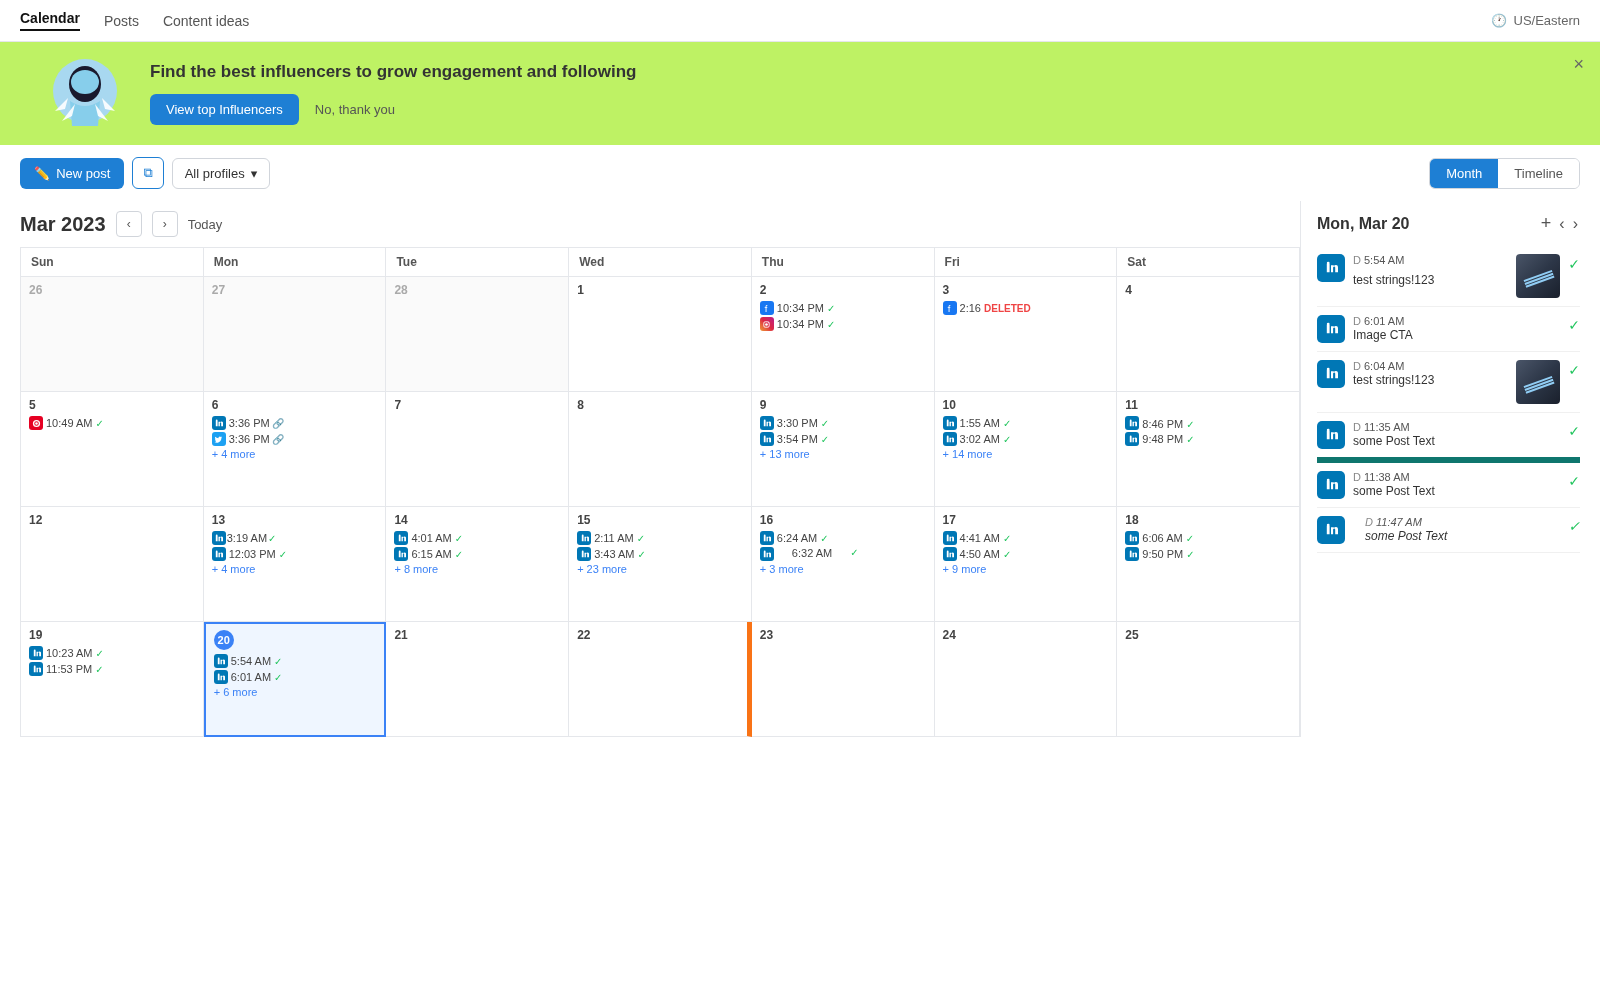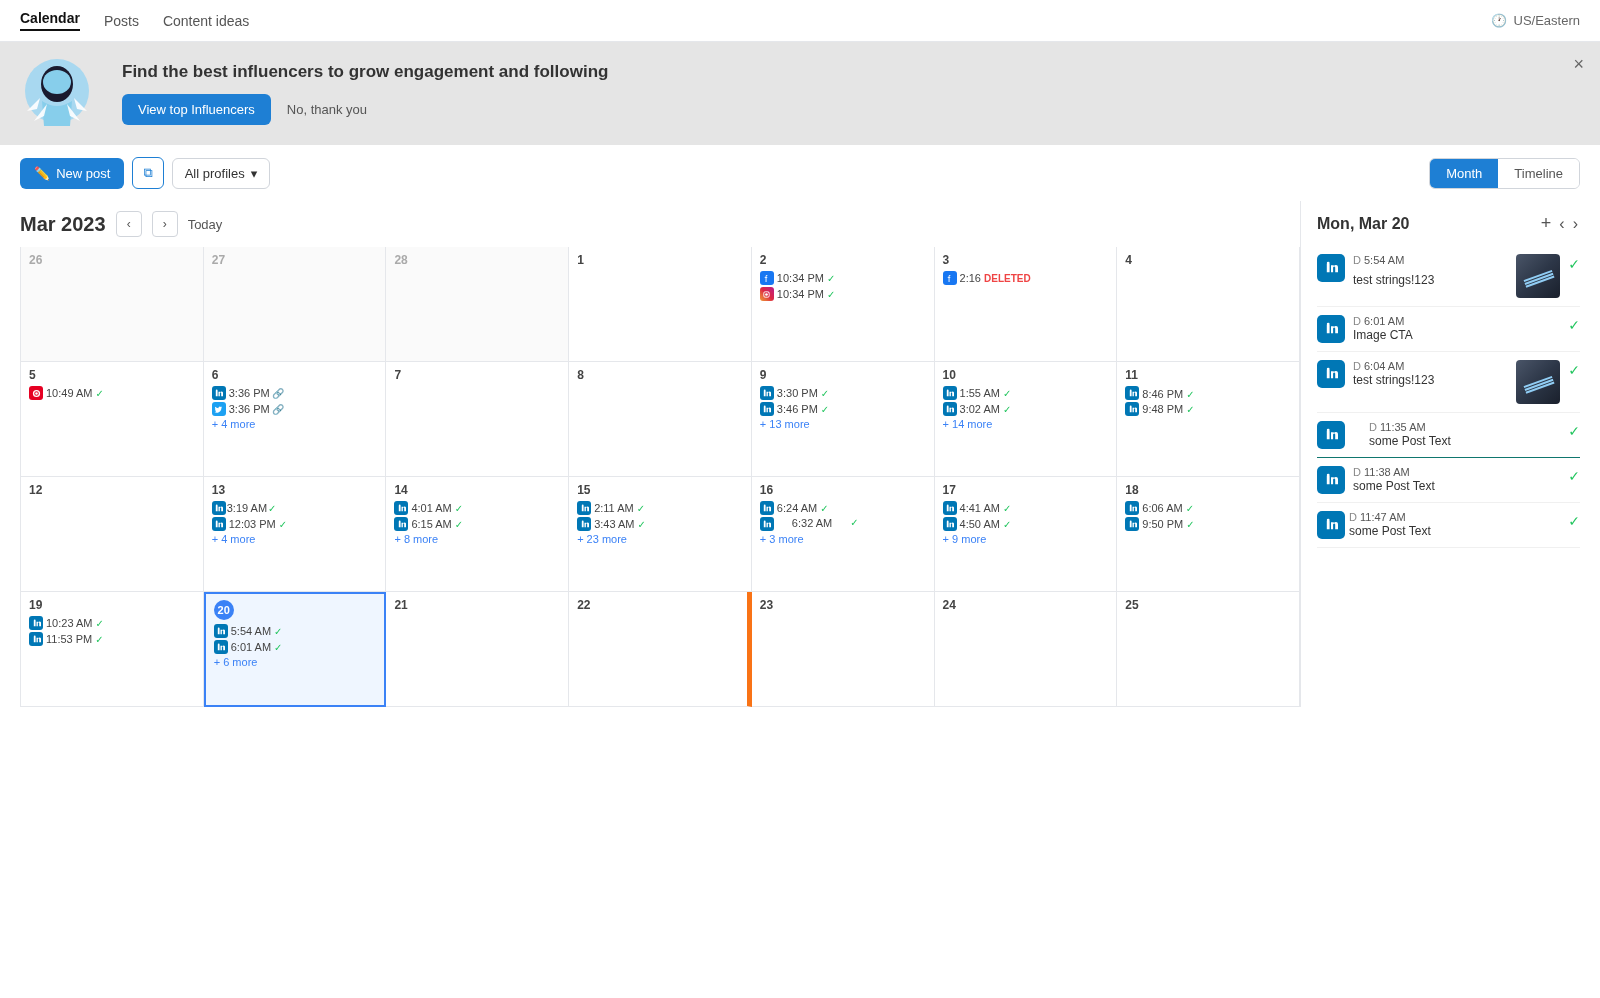--- a/index.html
+++ b/index.html
@@ -13,21 +13,21 @@
     <span style="font-size:14px;font-weight:700;color:#111;border-bottom:2px solid #111;padding-bottom:3px;cursor:pointer;">Calendar</span>
     <span style="font-size:14px;color:#555;cursor:pointer;">Posts</span>
     <span style="font-size:14px;color:#555;cursor:pointer;">Content ideas</span>
   </div>
   <div style="display:flex;align-items:center;gap:6px;color:#666;font-size:13px;">
     <span>🕐</span>
     <span>US/Eastern</span>
   </div>
 </div>
 
-<div style="background:#e5e5e5;display:flex;align-items:center;padding:14px 12px;position:relative;">
+<div style="background:#bef264;display:flex;align-items:center;padding:14px 40px;position:relative;">
   <div style="width:90px;height:75px;flex-shrink:0;">
     <svg viewBox="0 0 90 75" xmlns="http://www.w3.org/2000/svg">
       <circle cx="45" cy="35" r="32" fill="#a8d8f0"></circle>
       <ellipse cx="45" cy="28" rx="16" ry="18" fill="#1a1a2e"></ellipse>
       <ellipse cx="45" cy="26" rx="14" ry="12" fill="#87ceeb"></ellipse>
       <path d="M30 45 Q45 55 60 45 L58 70 L32 70 Z" fill="#87ceeb"></path>
       <polygon points="28,42 15,55 25,53" fill="white" opacity="0.9"></polygon>
       <polygon points="35,48 22,65 32,60" fill="white" opacity="0.9"></polygon>
       <polygon points="62,42 75,55 65,53" fill="white" opacity="0.9"></polygon>
       <polygon points="55,48 68,65 58,60" fill="white" opacity="0.9"></polygon>
@@ -65,20 +65,29 @@
 
   <div style="flex:1;min-width:0;">
 
     <div style="display:flex;align-items:center;gap:10px;padding:10px 0;">
       <span style="font-size:20px;font-weight:700;">Mar 2023</span>
       <button style="background:none;border:1px solid #d1d5db;border-radius:4px;width:26px;height:26px;cursor:pointer;font-size:12px;color:#555;">‹</button>
       <button style="background:none;border:1px solid #d1d5db;border-radius:4px;width:26px;height:26px;cursor:pointer;font-size:12px;color:#555;">›</button>
       <button style="background:none;border:none;cursor:pointer;font-size:13px;color:#555;">Today</button>
     </div>
 
+    <div style="display:grid;grid-template-columns:repeat(7,1fr);border-top:1px solid #e5e7eb;border-left:1px solid #e5e7eb;">
+      <div style="padding:7px 10px;font-size:12px;font-weight:600;color:#555;border-right:1px solid #e5e7eb;border-bottom:1px solid #e5e7eb;">Sun</div>
+      <div style="padding:7px 10px;font-size:12px;font-weight:600;color:#555;border-right:1px solid #e5e7eb;border-bottom:1px solid #e5e7eb;">Mon</div>
+      <div style="padding:7px 10px;font-size:12px;font-weight:600;color:#555;border-right:1px solid #e5e7eb;border-bottom:1px solid #e5e7eb;">Tue</div>
+      <div style="padding:7px 10px;font-size:12px;font-weight:600;color:#555;border-right:1px solid #e5e7eb;border-bottom:1px solid #e5e7eb;">Wed</div>
+      <div style="padding:7px 10px;font-size:12px;font-weight:600;color:#555;border-right:1px solid #e5e7eb;border-bottom:1px solid #e5e7eb;">Thu</div>
+      <div style="padding:7px 10px;font-size:12px;font-weight:600;color:#555;border-right:1px solid #e5e7eb;border-bottom:1px solid #e5e7eb;">Fri</div>
+      <div style="padding:7px 10px;font-size:12px;font-weight:600;color:#555;border-right:1px solid #e5e7eb;border-bottom:1px solid #e5e7eb;">Sat</div>
+    </div>
 
     <div style="display:grid;grid-template-columns:repeat(7,1fr);border-left:1px solid #e5e7eb;">
 
       <div style="border-right:1px solid #e5e7eb;border-bottom:1px solid #e5e7eb;padding:6px 8px;min-height:115px;background:#fafafa;">
         <div style="font-size:12px;font-weight:600;color:#aaa;">26</div>
       </div>
       <div style="border-right:1px solid #e5e7eb;border-bottom:1px solid #e5e7eb;padding:6px 8px;min-height:115px;background:#fafafa;">
         <div style="font-size:12px;font-weight:600;color:#aaa;">27</div>
       </div>
       <div style="border-right:1px solid #e5e7eb;border-bottom:1px solid #e5e7eb;padding:6px 8px;min-height:115px;background:#fafafa;">
@@ -176,21 +185,21 @@
             </span>
           <span style="font-size:11px;color:#444;">3:30 PM</span>
           <span style="color:#22c55e;font-size:10px;">✓</span>
         </div>
         <div style="display:flex;align-items:center;gap:3px;margin-bottom:2px;">
           <span style="width:14px;height:14px;border-radius:3px;background:#0077b5;display:inline-flex;align-items:center;justify-content:center;flex-shrink:0;">
               <svg viewBox="0 0 10 10" width="9" height="9" fill="white">
                 <path d="M2 2h2v6H2zm1-1.5a1 1 0 1 1 0 2 1 1 0 0 1 0-2zm2 2.5h1.8c.1 0 .2.1.2.2v.3a2 2 0 0 1 1.5-.7c1.3 0 1.5.9 1.5 2V8H8V5.2c0-.5 0-1.2-.7-1.2S6.5 4.6 6.5 5.2V8H5V3z"></path>
               </svg>
             </span>
-          <span style="font-size:11px;color:#444;">3:46 PM</span>
+          <span style="font-size:11px;color:#444;">3:54 PM</span>
           <span style="color:#22c55e;font-size:10px;">✓</span>
         </div>
         <div style="color:#3b82f6;font-size:11px;cursor:pointer;">+ 13 more</div>
       </div>
       <div style="border-right:1px solid #e5e7eb;border-bottom:1px solid #e5e7eb;padding:6px 8px;min-height:115px;">
         <div style="font-size:12px;font-weight:600;color:#444;margin-bottom:4px;">10</div>
         <div style="display:flex;align-items:center;gap:3px;margin-bottom:2px;">
           <span style="width:14px;height:14px;border-radius:3px;background:#0077b5;display:inline-flex;align-items:center;justify-content:center;flex-shrink:0;">
               <svg viewBox="0 0 10 10" width="9" height="9" fill="white">
                 <path d="M2 2h2v6H2zm1-1.5a1 1 0 1 1 0 2 1 1 0 0 1 0-2zm2 2.5h1.8c.1 0 .2.1.2.2v.3a2 2 0 0 1 1.5-.7c1.3 0 1.5.9 1.5 2V8H8V5.2c0-.5 0-1.2-.7-1.2S6.5 4.6 6.5 5.2V8H5V3z"></path>
@@ -483,21 +492,21 @@
         <div style="font-size:12px;color:#333;font-weight:500;">test strings!123</div>
       </div>
       <div style="width:44px;height:44px;border-radius:4px;background:#5c6bc0;flex-shrink:0;overflow:hidden;">
         <div style="width:100%;height:100%;background:linear-gradient(135deg,#4a5568 0%,#2d3748 50%,#1a202c 100%);display:flex;align-items:center;justify-content:center;">
           <div style="width:30px;height:2px;background:#90cdf4;margin:1px 0;transform:rotate(-20deg);box-shadow: 0 3px 0 #90cdf4, 0 6px 0 #90cdf4;"></div>
         </div>
       </div>
       <span style="color:#22c55e;font-size:14px;margin-top:2px;">✓</span>
     </div>
 
-    <div style="display:flex;align-items:flex-start;gap:24px;padding:8px 0;border-bottom:1px solid #0f766e;">
+    <div style="display:flex;align-items:flex-start;gap:8px;padding:8px 0;border-bottom:6px solid #0f766e;">
       <div style="display:flex;align-items:center;justify-content:center;width:28px;height:28px;border-radius:5px;background:#0077b5;flex-shrink:0;">
         <svg viewBox="0 0 10 10" width="14" height="14" fill="white">
             <path d="M2 2h2v6H2zm1-1.5a1 1 0 1 1 0 2 1 1 0 0 1 0-2zm2 2.5h1.8c.1 0 .2.1.2.2v.3a2 2 0 0 1 1.5-.7c1.3 0 1.5.9 1.5 2V8H8V5.2c0-.5 0-1.2-.7-1.2S6.5 4.6 6.5 5.2V8H5V3z"></path>
           </svg>
       </div>
       <div style="flex:1;min-width:0;">
         <div style="font-size:11px;color:#888;margin-bottom:1px;">D <span style="color:#555;font-weight:500;">11:35 AM</span></div>
         <div style="font-size:12px;color:#333;font-weight:500;">some Post Text</div>
       </div>
       <span style="color:#22c55e;font-size:14px;margin-top:2px;">✓</span>
@@ -509,21 +518,21 @@
             <path d="M2 2h2v6H2zm1-1.5a1 1 0 1 1 0 2 1 1 0 0 1 0-2zm2 2.5h1.8c.1 0 .2.1.2.2v.3a2 2 0 0 1 1.5-.7c1.3 0 1.5.9 1.5 2V8H8V5.2c0-.5 0-1.2-.7-1.2S6.5 4.6 6.5 5.2V8H5V3z"></path>
           </svg>
       </div>
       <div style="flex:1;min-width:0;">
         <div style="font-size:11px;color:#888;margin-bottom:1px;">D <span style="color:#555;font-weight:500;">11:38 AM</span></div>
         <div style="font-size:12px;color:#333;font-weight:500;">some Post Text</div>
       </div>
       <span style="color:#22c55e;font-size:14px;margin-top:2px;">✓</span>
     </div>
 
-    <div style="display:flex;align-items:flex-start;gap:4px;padding:8px 0;border-bottom:1px solid #f0f0f0;">
+    <div style="display:flex;align-items:flex-start;gap:20px;padding:8px 0;border-bottom:1px solid #f0f0f0;font-style:italic;">
       <div style="display:flex;align-items:center;justify-content:center;width:28px;height:28px;border-radius:5px;background:#0077b5;flex-shrink:0;">
         <svg viewBox="0 0 10 10" width="14" height="14" fill="white">
             <path d="M2 2h2v6H2zm1-1.5a1 1 0 1 1 0 2 1 1 0 0 1 0-2zm2 2.5h1.8c.1 0 .2.1.2.2v.3a2 2 0 0 1 1.5-.7c1.3 0 1.5.9 1.5 2V8H8V5.2c0-.5 0-1.2-.7-1.2S6.5 4.6 6.5 5.2V8H5V3z"></path>
           </svg>
       </div>
       <div style="flex:1;min-width:0;">
         <div style="font-size:11px;color:#888;margin-bottom:1px;">D <span style="color:#555;font-weight:500;">11:47 AM</span></div>
         <div style="font-size:12px;color:#333;font-weight:500;">some Post Text</div>
       </div>
       <span style="color:#22c55e;font-size:14px;margin-top:2px;">✓</span>

